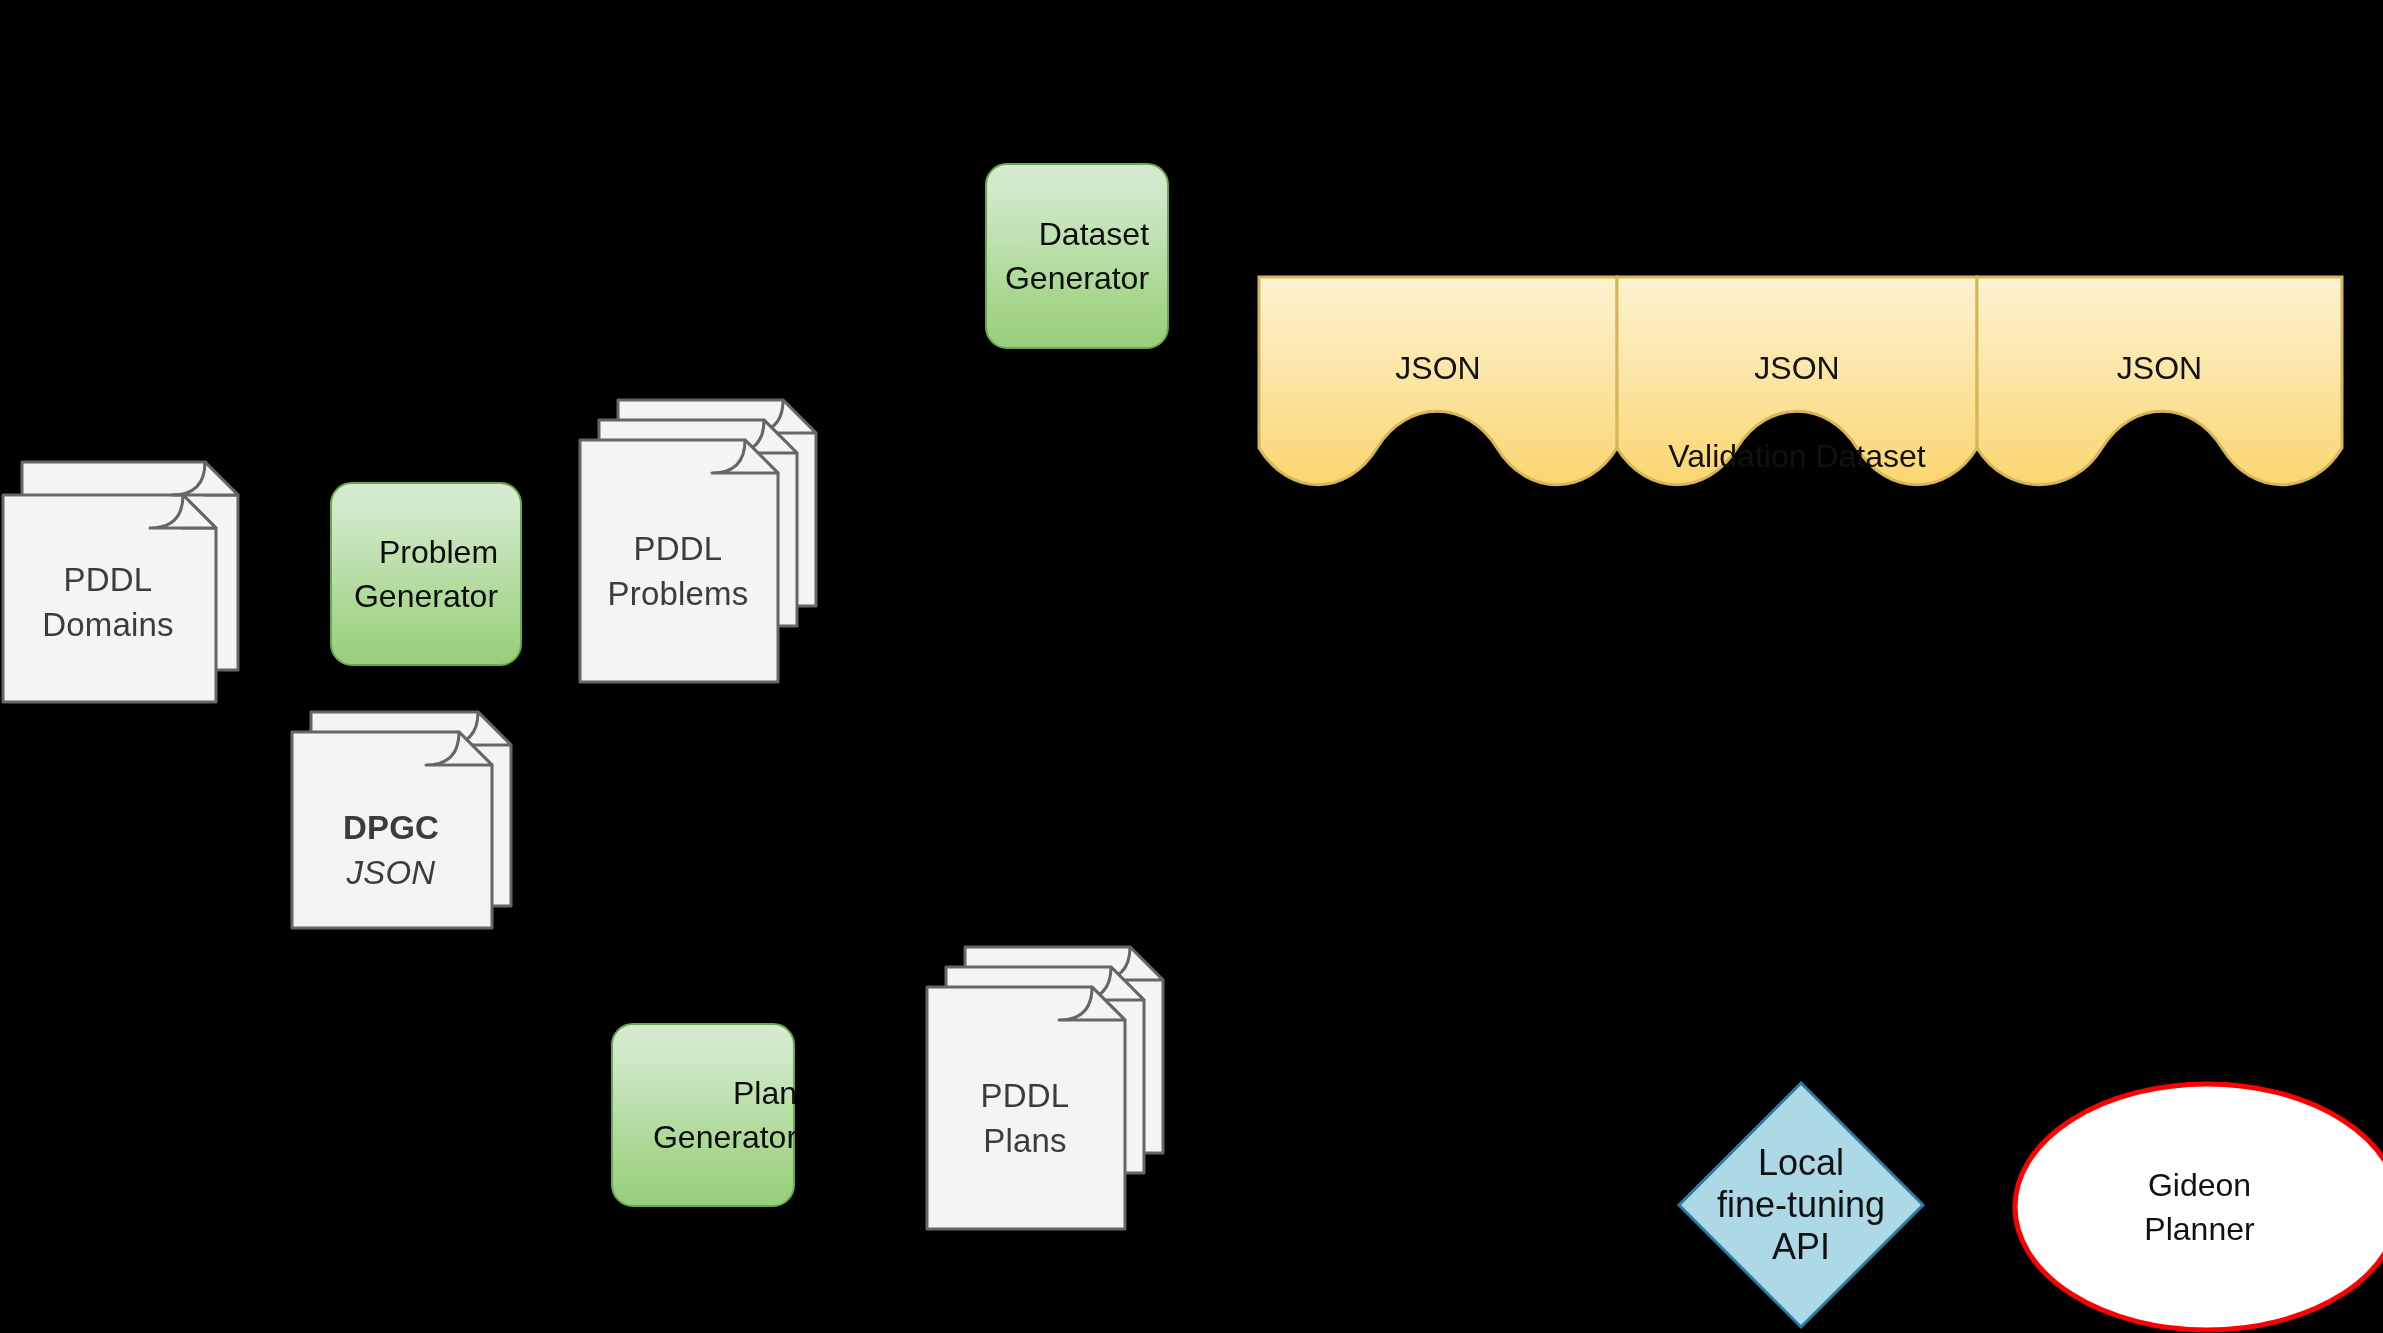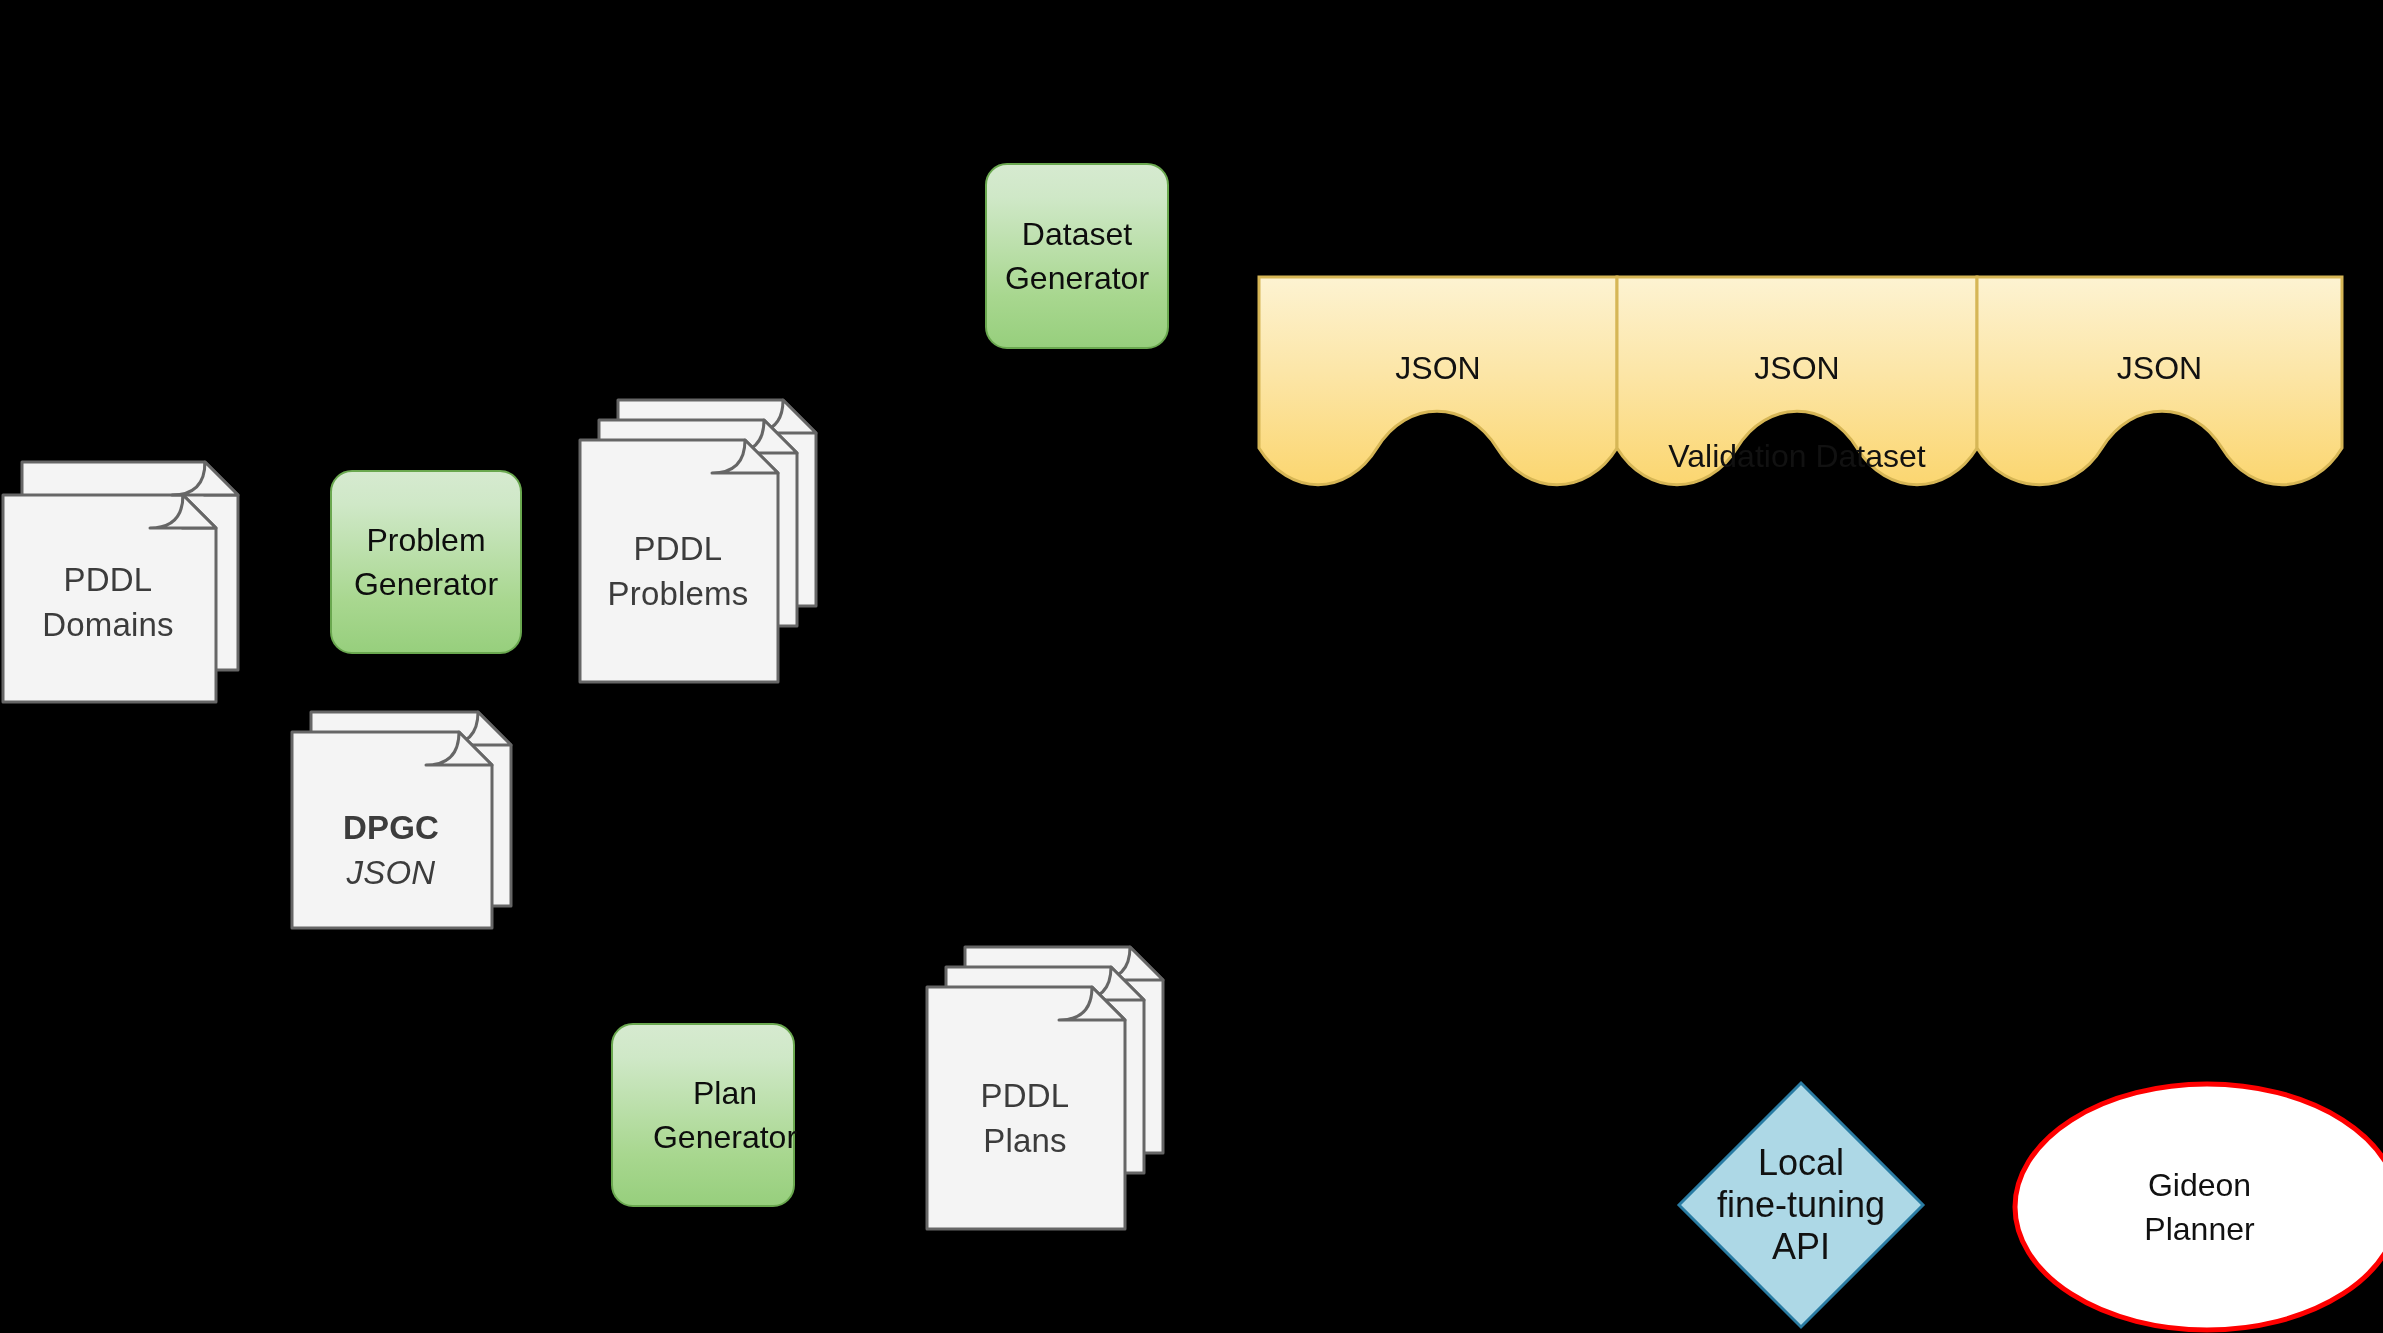--- a/index.html
+++ b/index.html
@@ -38,21 +38,21 @@
   
   .proc-box {
     position: absolute;
     border-radius: 22px;
     border: 2px solid #6aa84f;
     background: linear-gradient(to bottom, #d6ead0 0%, #cfe8c7 18%, #a8d78f 72%, #97cf7d 100%);
     box-shadow: 0 2px 3px rgba(0,0,0,0.35);
     display: flex;
     align-items: center;
     justify-content: center;
-    text-align: center;
+    text-align: right;
     color: #0d0d0d;
     font-size: 32px;
     line-height: 44px;
     white-space: pre-line;
   }
 
   
   .dataset-group { position: absolute; }
   .dataset-group svg { display: block; }
   .ds-label {
@@ -107,21 +107,21 @@
       <path d="M3 43 L183 43 L216 76 L216 250 L3 250 Z" fill="#f4f4f4" stroke="#666666" stroke-width="3" stroke-linejoin="round"></path>
       <path d="M183 43 L183 76 L216 76" fill="none" stroke="#666666" stroke-width="3"></path>
 
       <path d="M183 43 Q183 76 150 76 L216 76 Z" fill="#f4f4f4" stroke="#666666" stroke-width="3" stroke-linejoin="round"></path>
       <path d="M205 10 Q205 43 172 43 L238 43 Z" fill="#f4f4f4" stroke="#666666" stroke-width="3" stroke-linejoin="round"></path>
     </svg>
     <div class="doc-label" style="top: 105px; left: 0px; width: 216px; white-space: pre-line;">PDDL
 Domains</div>
   </div>
 
-  <div class="proc-box" style="left:330px; top:470px; width:188px; height:180px;">
+  <div class="proc-box" style="left:330px; top:482px; width:188px; height:180px;">
     <span style="white-space: pre-line;">Problem
 Generator</span>
   </div>
 
   <div class="doc-stack" style="left:578px; top:398px; width:280px; height:290px;">
     <svg width="280" height="290" viewBox="0 0 280 290">
 
       <path d="M40 2 L205 2 L238 35 L238 208 L40 208 Z" fill="#f4f4f4" stroke="#666666" stroke-width="3" stroke-linejoin="round"></path>
       <path d="M205 2 Q205 35 172 35 L238 35 Z" fill="#f4f4f4" stroke="#666666" stroke-width="3" stroke-linejoin="round"></path>
 

